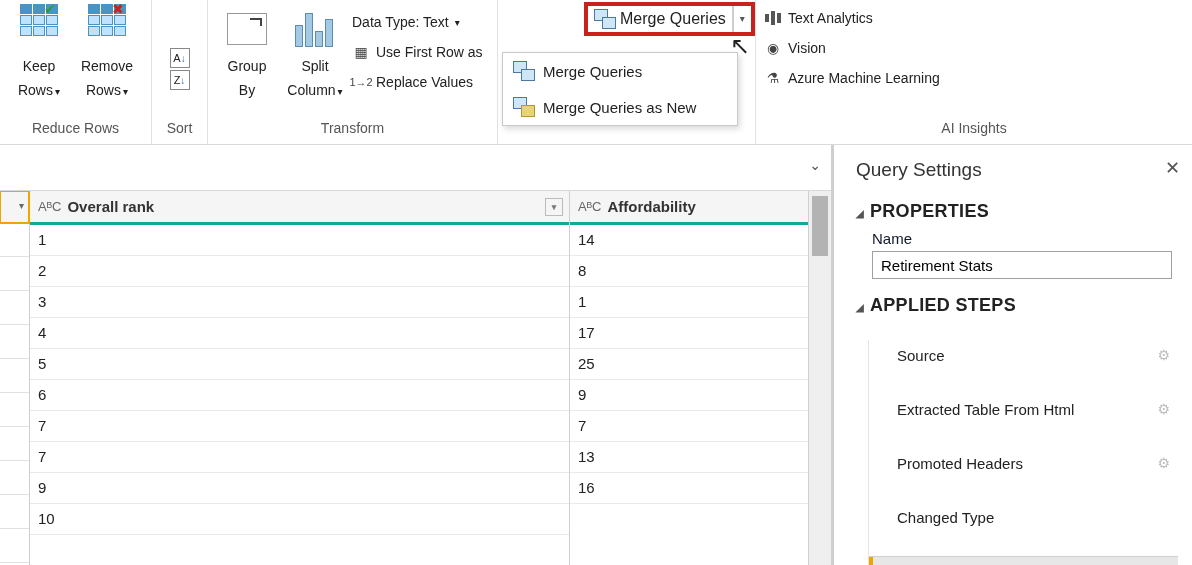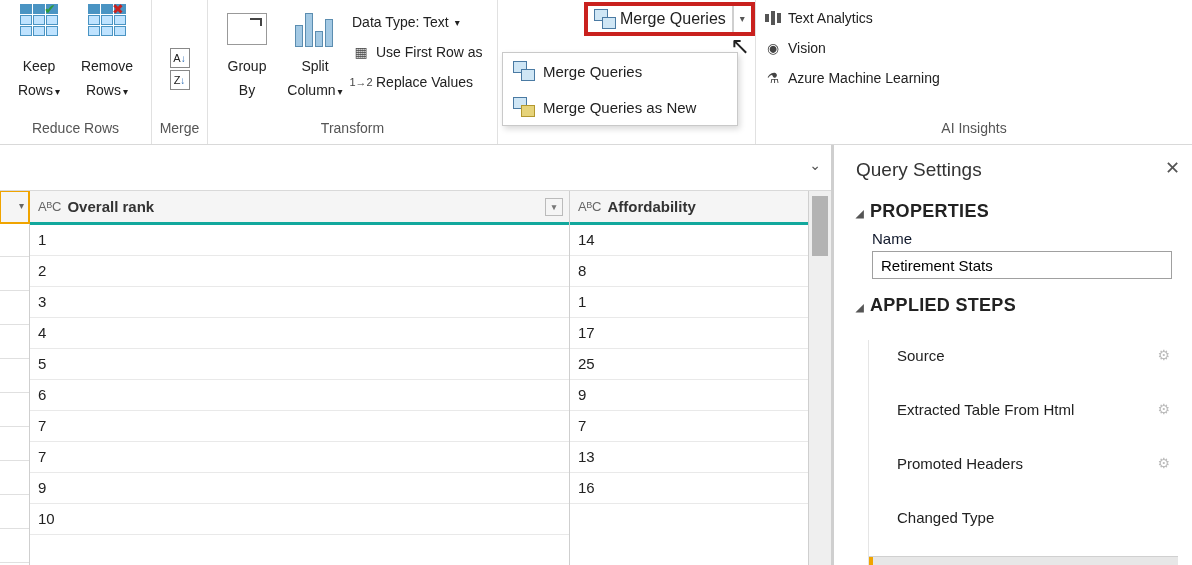--- a/index.html
+++ b/index.html
@@ -144,21 +144,21 @@
     <div class="group-label">Reduce Rows</div>
   </div>
 
   <div class="group" style="width:56px">
     <div class="group-body" style="flex-direction:column;align-items:center;justify-content:center;">
       <div class="sort-col">
         <div class="sort-box">A<span class="arrow">↓</span></div>
         <div class="sort-box">Z<span class="arrow">↓</span></div>
       </div>
     </div>
-    <div class="group-label">Merge</div>
+    <div class="group-label">Sort</div>
   </div>
 
   <div class="group" style="width:290px">
     <div class="group-body">
       <div class="vbtn">
         <div class="icon-box">
             <div class="group-ico"></div>
           </div>
         <div class="lab" style="white-space:pre-line">Group
 By</div>

